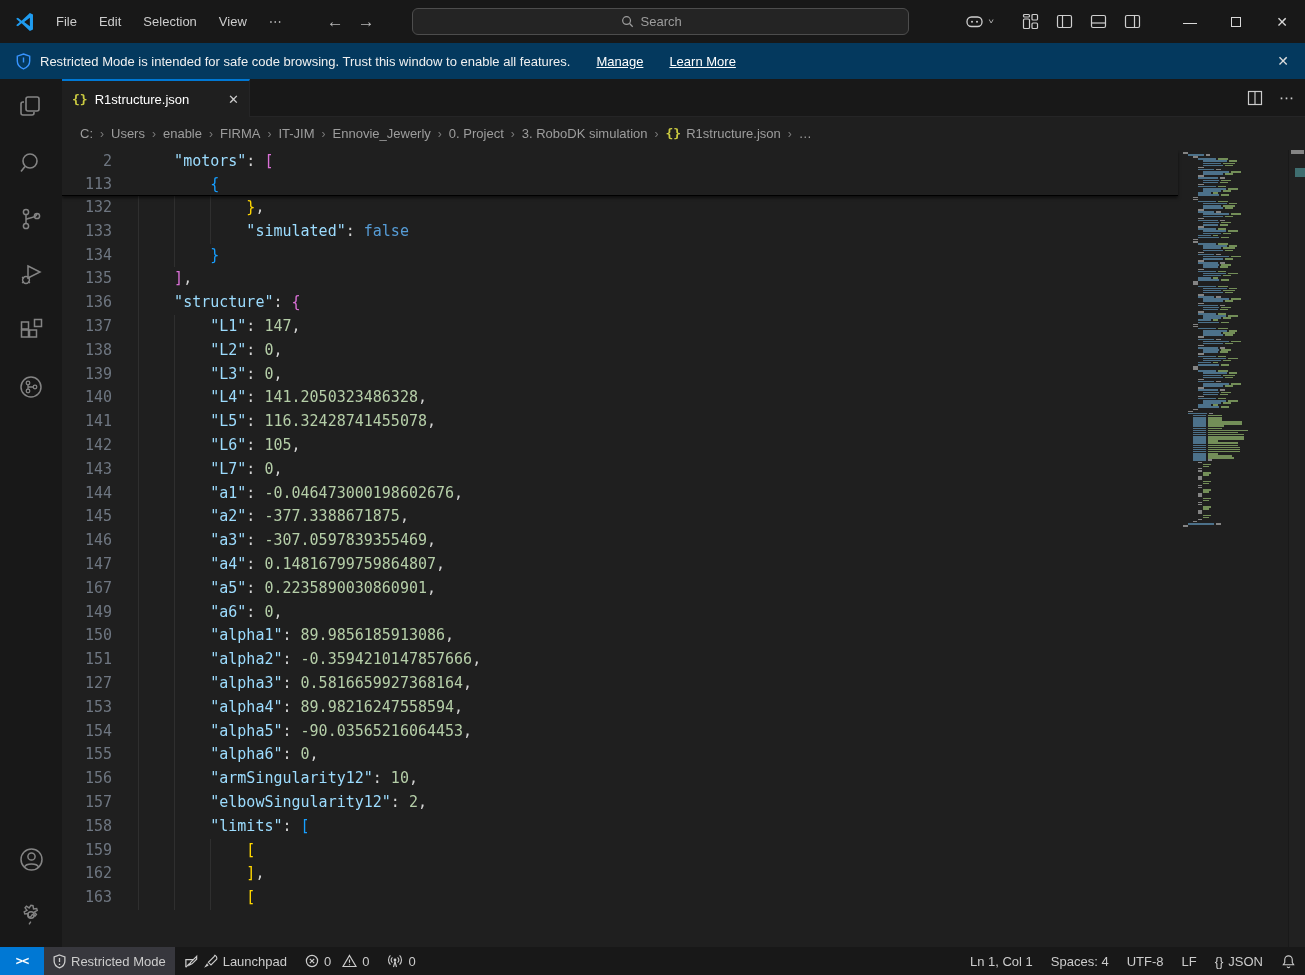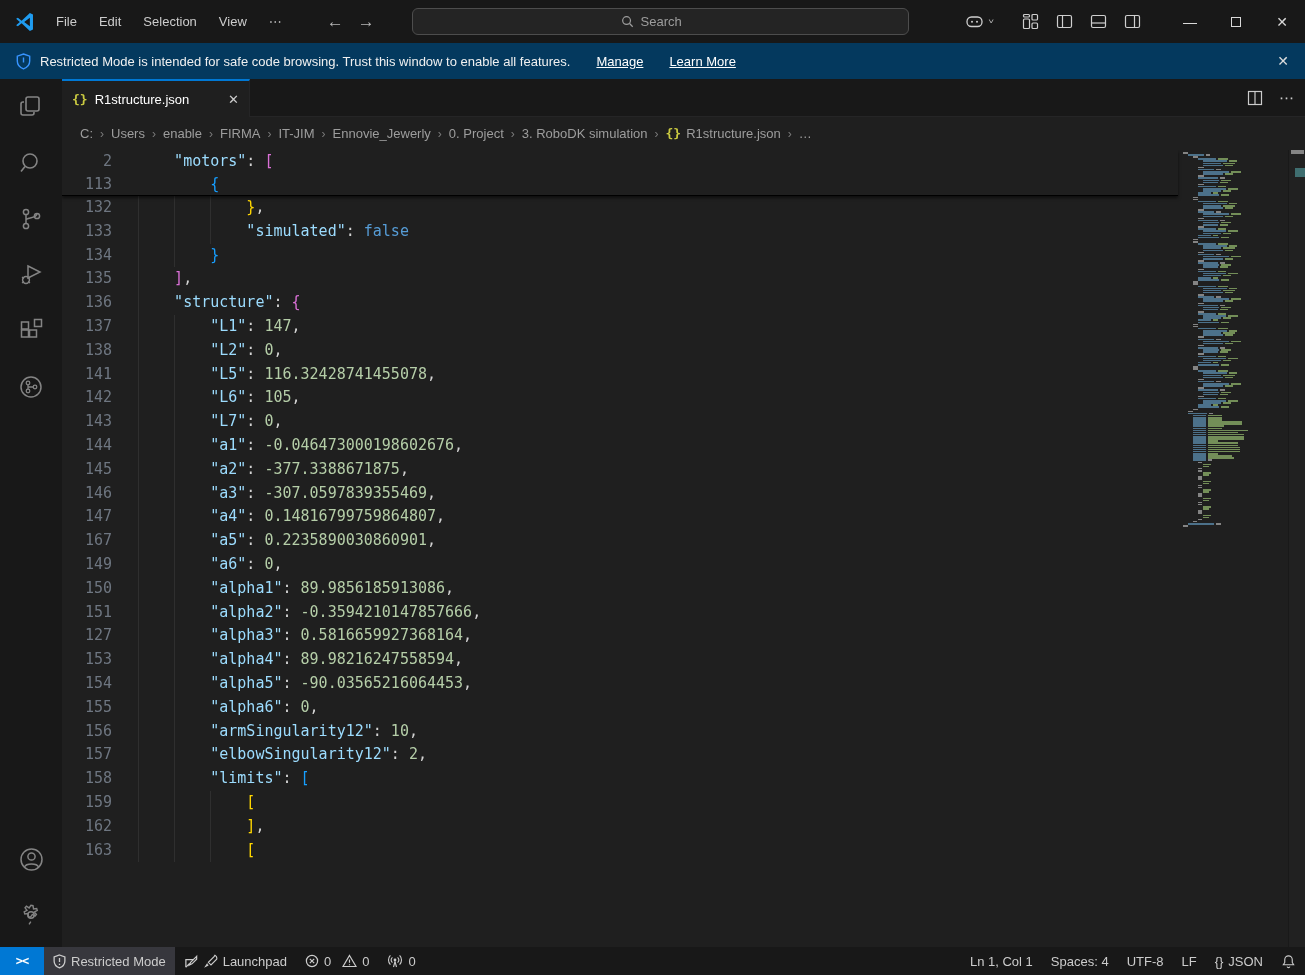--- a/index.html
+++ b/index.html
@@ -271,20 +271,22 @@
 
       <div class="editor">
         <div class="codearea" id="code">
             <div class="crow"><span class="ln">132</span><span class="guide" style="left: 76px;"></span><span class="guide" style="left: 112.12px;"></span><span class="guide" style="left: 148.24px;"></span><span class="lc" style="padding-left: 108.36px;"><span class="tok-b1">}</span><span class="tok-p">,</span></span></div>
             <div class="crow"><span class="ln">133</span><span class="guide" style="left: 76px;"></span><span class="guide" style="left: 112.12px;"></span><span class="guide" style="left: 148.24px;"></span><span class="lc" style="padding-left: 108.36px;"><span class="tok-key">"simulated"</span><span class="tok-p">: </span><span class="tok-kw">false</span></span></div>
             <div class="crow"><span class="ln">134</span><span class="guide" style="left: 76px;"></span><span class="guide" style="left: 112.12px;"></span><span class="lc" style="padding-left: 72.24px;"><span class="tok-b3">}</span></span></div>
             <div class="crow"><span class="ln">135</span><span class="guide" style="left: 76px;"></span><span class="lc" style="padding-left: 36.12px;"><span class="tok-b2">]</span><span class="tok-p">,</span></span></div>
             <div class="crow"><span class="ln">136</span><span class="guide" style="left: 76px;"></span><span class="lc" style="padding-left: 36.12px;"><span class="tok-key">"structure"</span><span class="tok-p">: </span><span class="tok-b2">{</span></span></div>
             <div class="crow"><span class="ln">137</span><span class="guide" style="left: 76px;"></span><span class="guide" style="left: 112.12px;"></span><span class="lc" style="padding-left: 72.24px;"><span class="tok-key">"L1"</span><span class="tok-p">: </span><span class="tok-num">147</span><span class="tok-p">,</span></span></div>
             <div class="crow"><span class="ln">138</span><span class="guide" style="left: 76px;"></span><span class="guide" style="left: 112.12px;"></span><span class="lc" style="padding-left: 72.24px;"><span class="tok-key">"L2"</span><span class="tok-p">: </span><span class="tok-num">0</span><span class="tok-p">,</span></span></div>
+            <div class="crow"><span class="ln">139</span><span class="guide" style="left: 76px;"></span><span class="guide" style="left: 112.12px;"></span><span class="lc" style="padding-left: 72.24px;"><span class="tok-key">"L3"</span><span class="tok-p">: </span><span class="tok-num">0</span><span class="tok-p">,</span></span></div>
+            <div class="crow"><span class="ln">140</span><span class="guide" style="left: 76px;"></span><span class="guide" style="left: 112.12px;"></span><span class="lc" style="padding-left: 72.24px;"><span class="tok-key">"L4"</span><span class="tok-p">: </span><span class="tok-num">141.2050323486328</span><span class="tok-p">,</span></span></div>
             <div class="crow"><span class="ln">141</span><span class="guide" style="left: 76px;"></span><span class="guide" style="left: 112.12px;"></span><span class="lc" style="padding-left: 72.24px;"><span class="tok-key">"L5"</span><span class="tok-p">: </span><span class="tok-num">116.32428741455078</span><span class="tok-p">,</span></span></div>
             <div class="crow"><span class="ln">142</span><span class="guide" style="left: 76px;"></span><span class="guide" style="left: 112.12px;"></span><span class="lc" style="padding-left: 72.24px;"><span class="tok-key">"L6"</span><span class="tok-p">: </span><span class="tok-num">105</span><span class="tok-p">,</span></span></div>
             <div class="crow"><span class="ln">143</span><span class="guide" style="left: 76px;"></span><span class="guide" style="left: 112.12px;"></span><span class="lc" style="padding-left: 72.24px;"><span class="tok-key">"L7"</span><span class="tok-p">: </span><span class="tok-num">0</span><span class="tok-p">,</span></span></div>
             <div class="crow"><span class="ln">144</span><span class="guide" style="left: 76px;"></span><span class="guide" style="left: 112.12px;"></span><span class="lc" style="padding-left: 72.24px;"><span class="tok-key">"a1"</span><span class="tok-p">: </span><span class="tok-num">-0.046473000198602676</span><span class="tok-p">,</span></span></div>
             <div class="crow"><span class="ln">145</span><span class="guide" style="left: 76px;"></span><span class="guide" style="left: 112.12px;"></span><span class="lc" style="padding-left: 72.24px;"><span class="tok-key">"a2"</span><span class="tok-p">: </span><span class="tok-num">-377.3388671875</span><span class="tok-p">,</span></span></div>
             <div class="crow"><span class="ln">146</span><span class="guide" style="left: 76px;"></span><span class="guide" style="left: 112.12px;"></span><span class="lc" style="padding-left: 72.24px;"><span class="tok-key">"a3"</span><span class="tok-p">: </span><span class="tok-num">-307.0597839355469</span><span class="tok-p">,</span></span></div>
             <div class="crow"><span class="ln">147</span><span class="guide" style="left: 76px;"></span><span class="guide" style="left: 112.12px;"></span><span class="lc" style="padding-left: 72.24px;"><span class="tok-key">"a4"</span><span class="tok-p">: </span><span class="tok-num">0.14816799759864807</span><span class="tok-p">,</span></span></div>
             <div class="crow"><span class="ln">167</span><span class="guide" style="left: 76px;"></span><span class="guide" style="left: 112.12px;"></span><span class="lc" style="padding-left: 72.24px;"><span class="tok-key">"a5"</span><span class="tok-p">: </span><span class="tok-num">0.2235890030860901</span><span class="tok-p">,</span></span></div>
             <div class="crow"><span class="ln">149</span><span class="guide" style="left: 76px;"></span><span class="guide" style="left: 112.12px;"></span><span class="lc" style="padding-left: 72.24px;"><span class="tok-key">"a6"</span><span class="tok-p">: </span><span class="tok-num">0</span><span class="tok-p">,</span></span></div>
             <div class="crow"><span class="ln">150</span><span class="guide" style="left: 76px;"></span><span class="guide" style="left: 112.12px;"></span><span class="lc" style="padding-left: 72.24px;"><span class="tok-key">"alpha1"</span><span class="tok-p">: </span><span class="tok-num">89.9856185913086</span><span class="tok-p">,</span></span></div>

